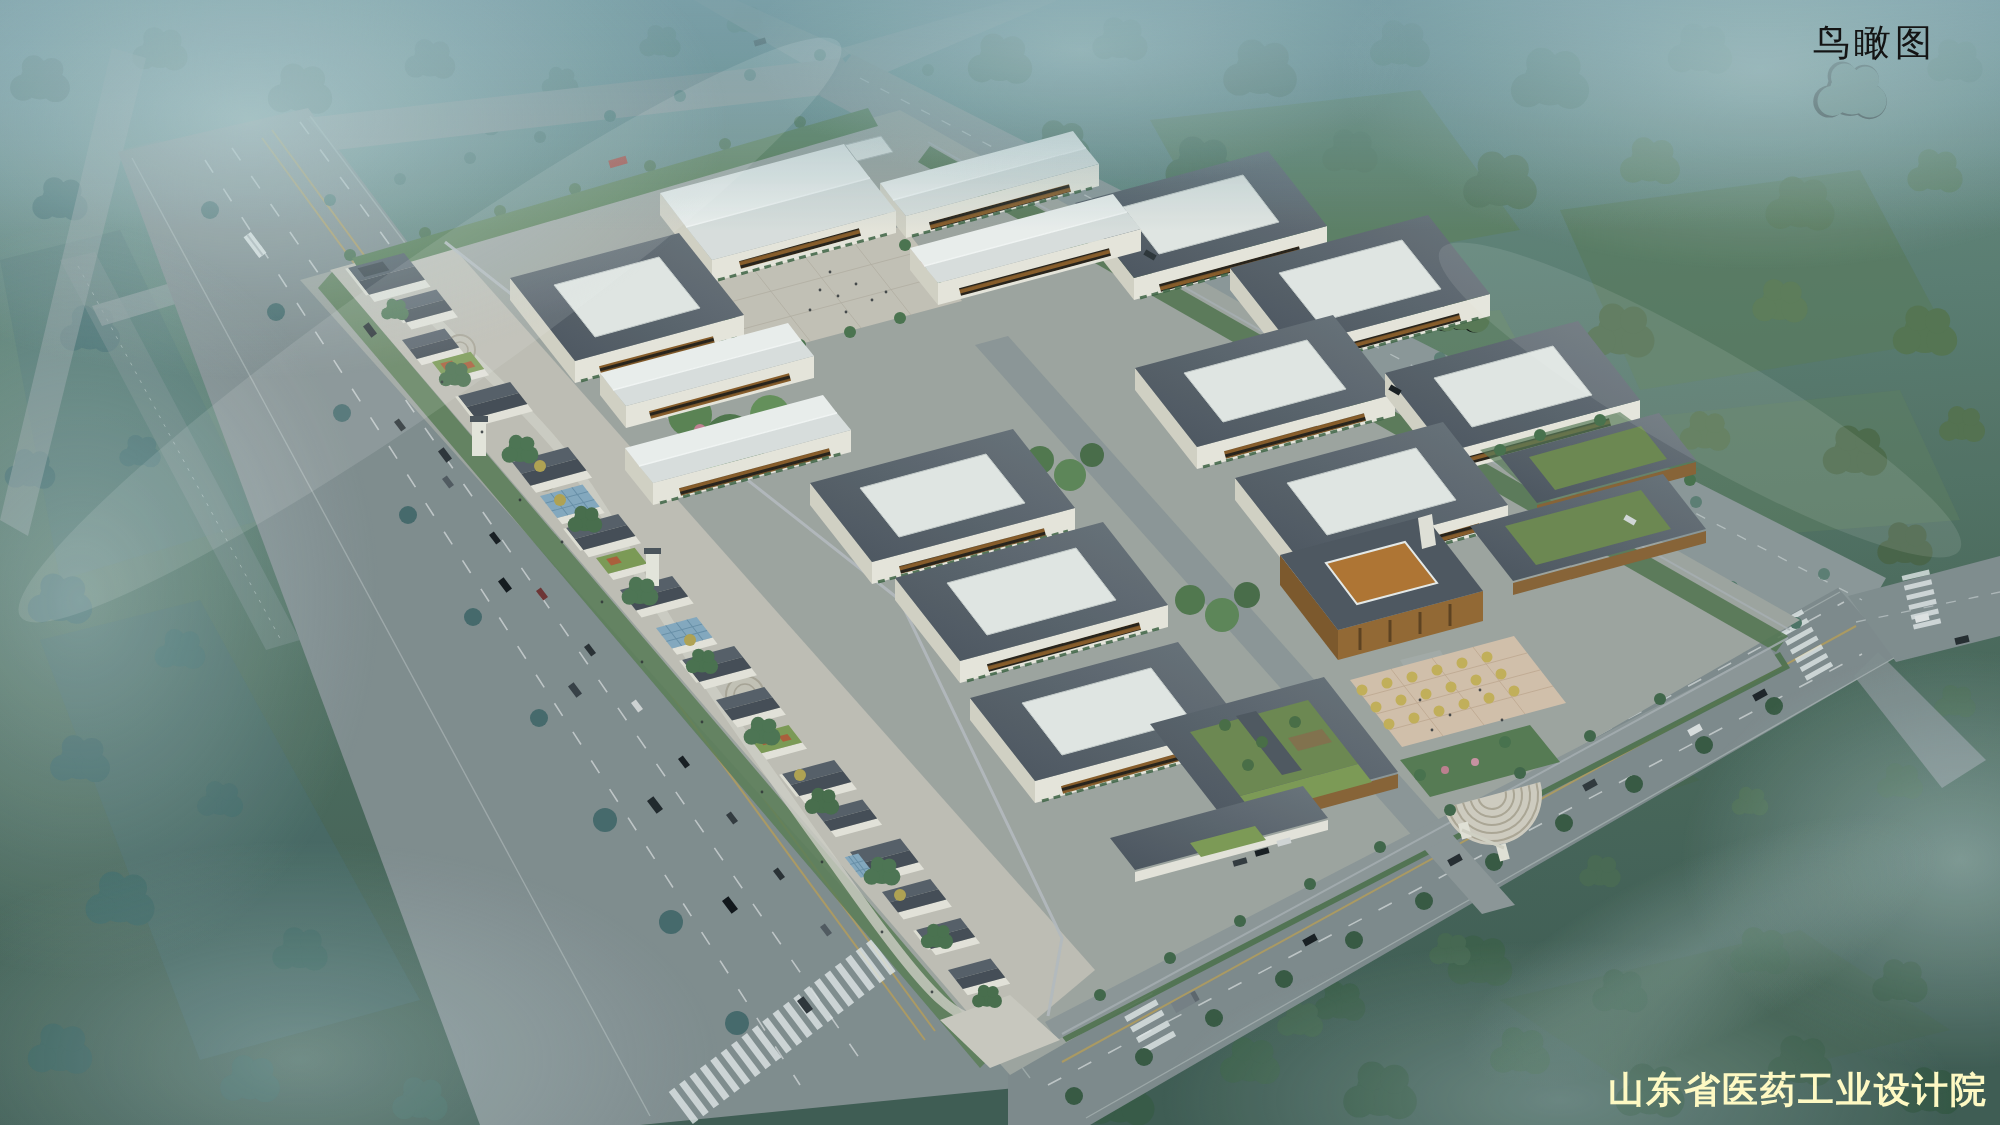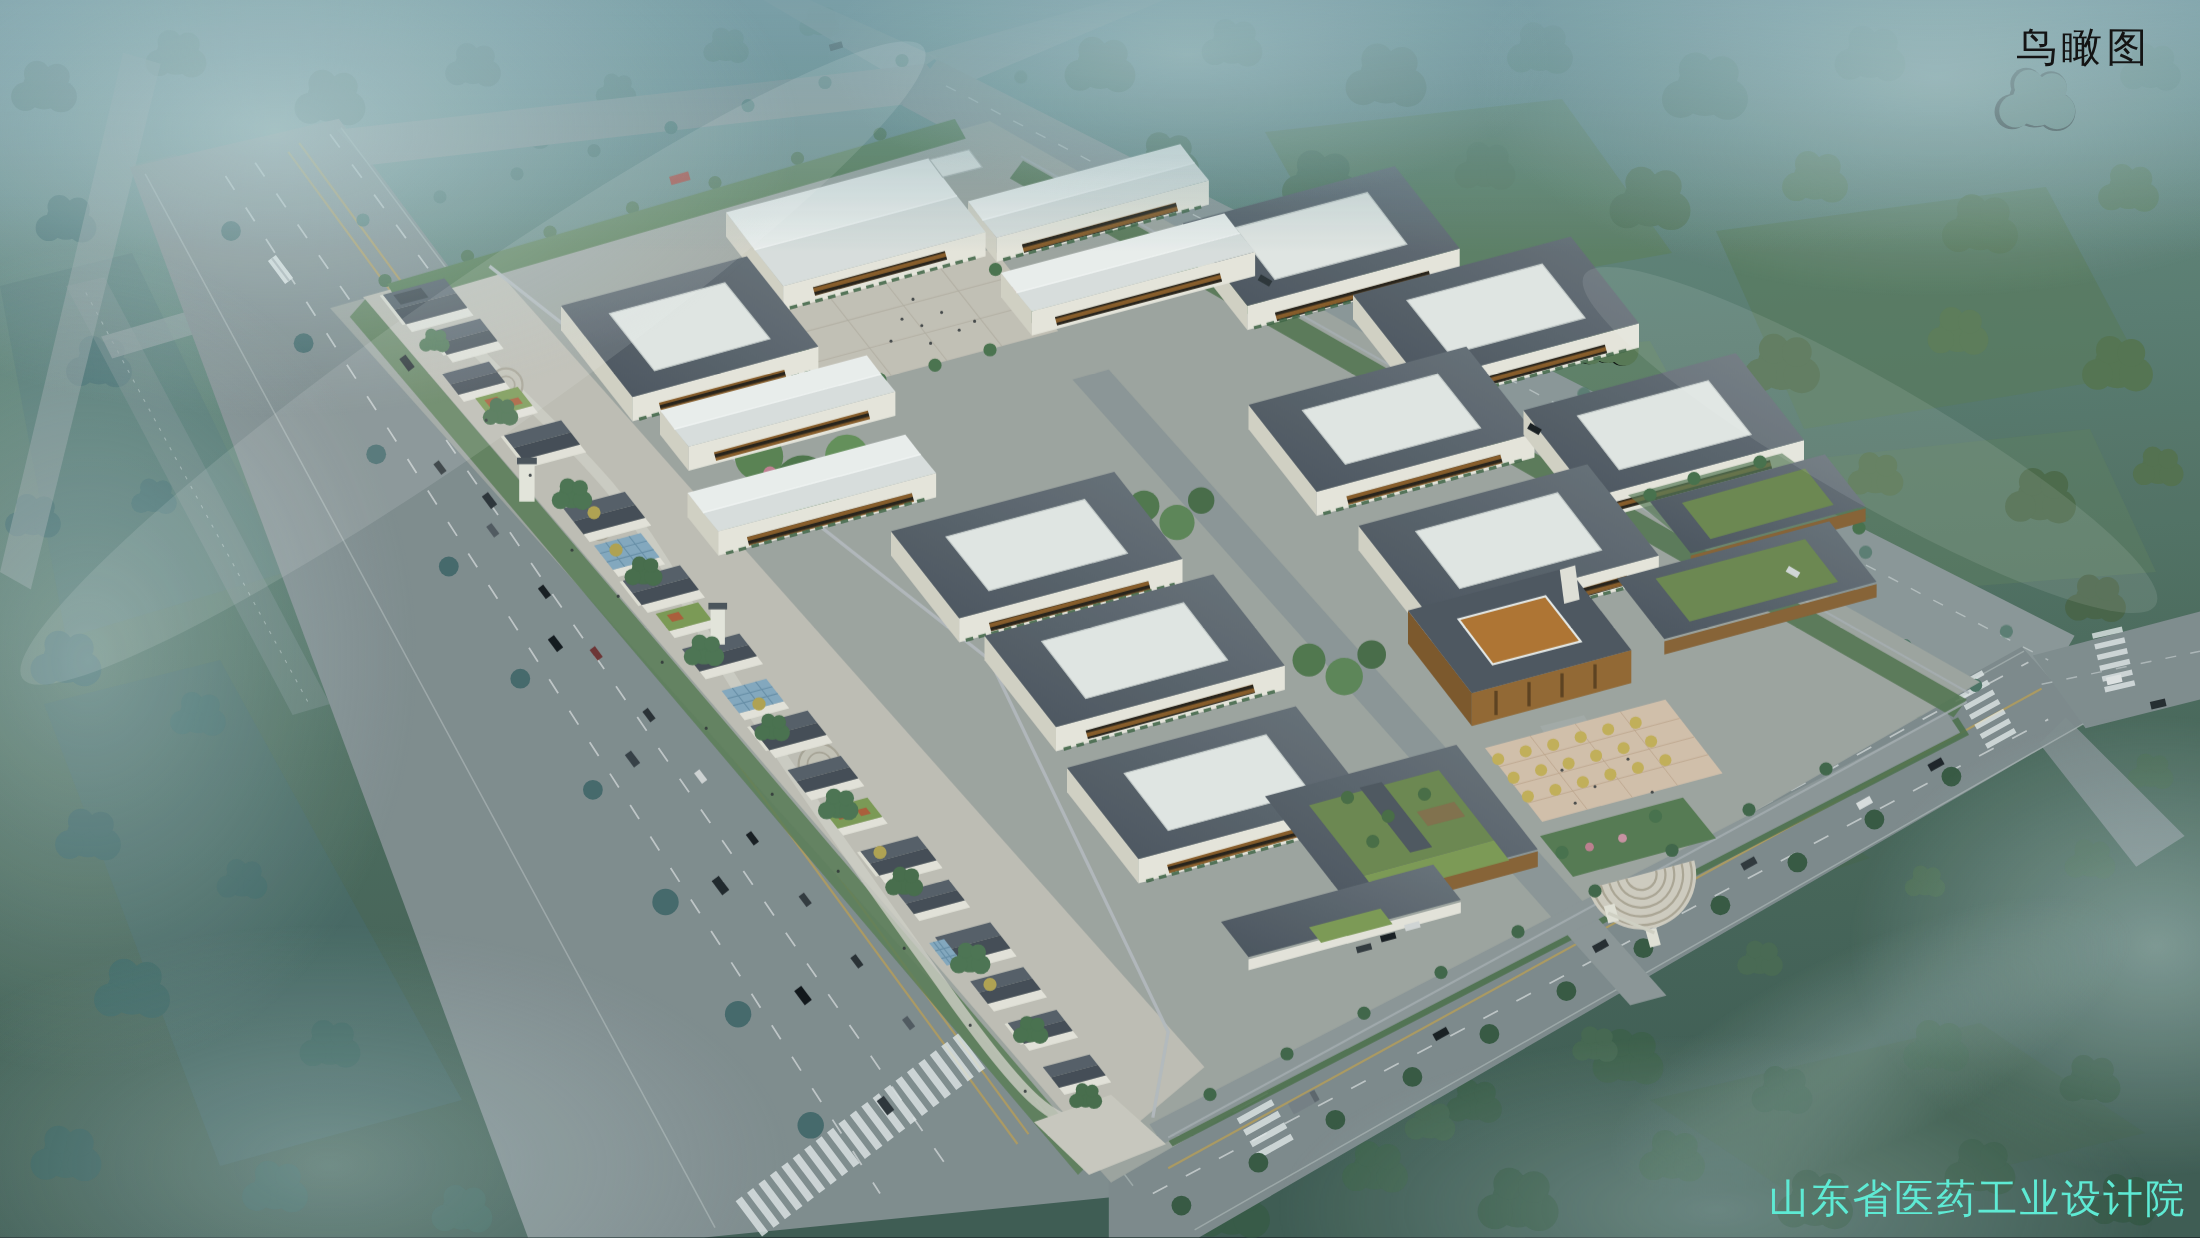--- a/index.html
+++ b/index.html
@@ -1,22 +1,22 @@
 <!DOCTYPE html>
 <html><head>
 <meta charset="utf-8">
 <style>
   html,body{margin:0;padding:0;background:#1b2428;}
   .stage{position:relative;width:2000px;height:1125px;overflow:hidden;
          font-family:"Liberation Sans","DejaVu Sans",sans-serif;}
   .stage svg{position:absolute;inset:0;display:block;}
-  .view-label{position:absolute;top:18px;right:44px;font-size:37px;color:#141414;
+  .view-label{position:absolute;top:18px;right:64px;font-size:37px;color:#141414;
               letter-spacing:4px;font-weight:500;}
-  .credit-label{position:absolute;bottom:10px;right:12px;font-size:36px;color:#5eead4;
-                letter-spacing:2px;font-weight:400;}
+  .credit-label{position:absolute;bottom:10px;right:12px;font-size:36px;color:#fef9c3;
+                letter-spacing:2px;font-weight:700;}
   
   .rAu{fill:#f3f5f3}.rAl{fill:#e0e4e2}
   .rB{fill:url(#gDark)}.rBi{fill:#e9ece9;stroke:#ccd1cf;stroke-width:1}
   .wF{fill:#eeebe0}.wL{fill:#d9d5c8}
   .ridge{stroke:#fbfcfb;stroke-width:1.3}
   .hedge{stroke:#39603e;stroke-width:3;stroke-dasharray:7 5;fill:none;opacity:.85}
   .louv{stroke:url(#louvP);stroke-width:8;fill:none}
   
   .cbU{fill:#555d67}.cbL{fill:#434a53}.cbW{fill:#ebe8de}.cbE{fill:#e6e3d8}
   .grn{fill:#7d9b52}.grnP{fill:#b05c36}

